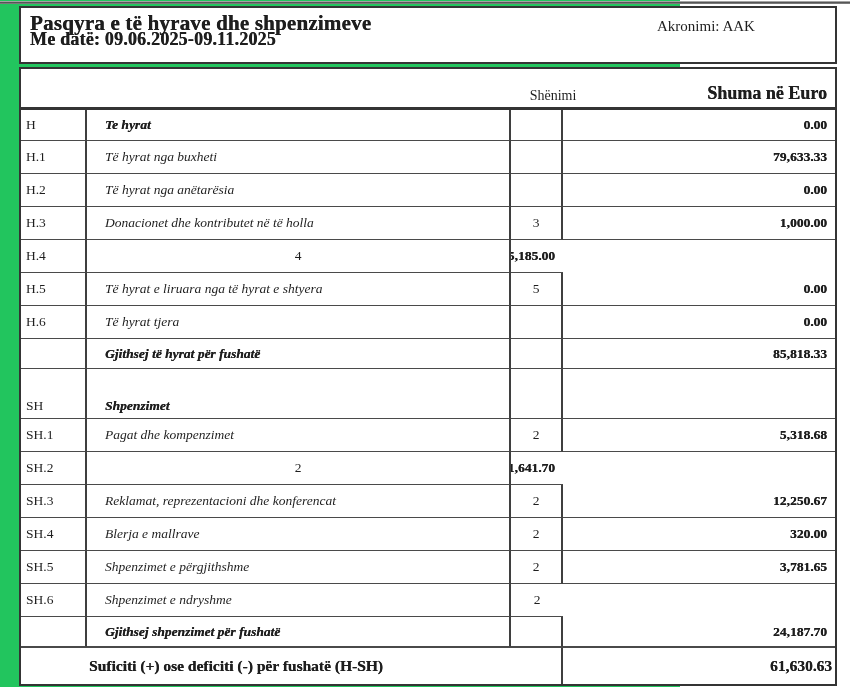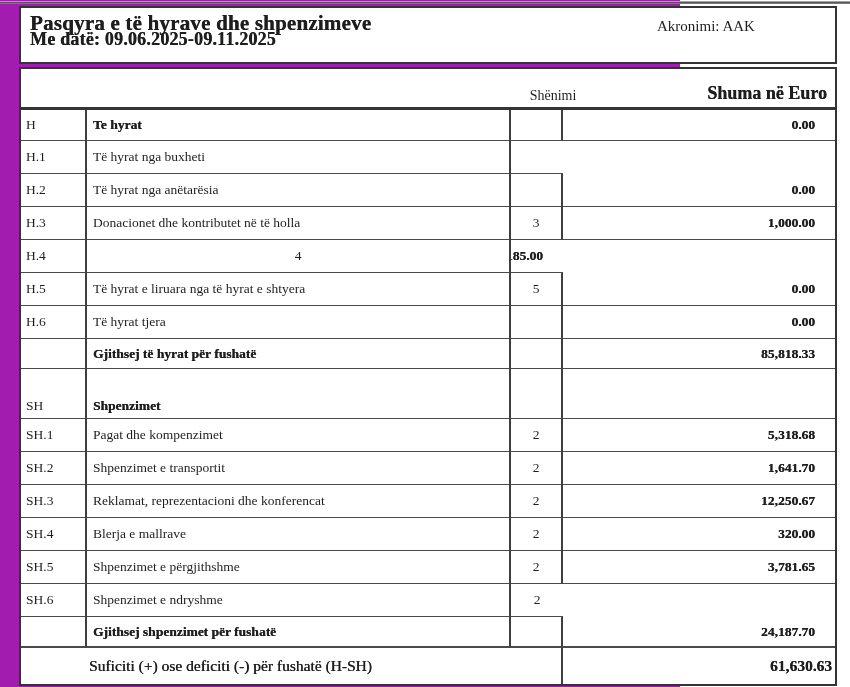--- a/index.html
+++ b/index.html
@@ -1,19 +1,19 @@
 <!DOCTYPE html>
 <html><head>
 <meta charset="utf-8">
 <style>
   * { margin:0; padding:0; box-sizing:border-box; }
   html,body { background:#ffffff; }
   body { width:850px; height:687px; overflow:hidden; }
   .page {
-    position:relative; width:680px; height:687px; background:#a21caf;
+    position:relative; width:680px; height:687px; background:#22c55e;
     font-family:"Liberation Serif", serif; color:#1e1e1e;
   }
   
   .top-artifact { position:absolute; left:0; top:1px; width:850px; height:8px; }
   .top-artifact .line { height:3px; background:linear-gradient(to bottom,#c9c9c9 0%,#565656 50%,#8a8a8a 100%); }
   .speck { position:absolute; top:5px; width:3px; height:3px; background:#8f8f8f; border-radius:50%; opacity:.75; }
 
   .box { position:absolute; left:19px; width:818px; background:#fff; border:2px solid #343434; }
 
   .titlebox { top:6px; height:58px; }
@@ -31,28 +31,28 @@
     border-right:2px solid #3f3f3f; border-bottom:1.5px solid #4a4a4a;
     display:flex; align-items:center; overflow:hidden;
   }
   .row > div:last-child { border-right:none; }
   .r-sec  { height:31px; }
   .r      { height:33px; }
   .r-total{ height:30px; }
   .r-tall { height:50px; }
   .r-tall > div { align-items:flex-end; padding-bottom:4px; }
   .cell-code  { padding-left:5px; font-size:13.5px; }
-  .cell-label { padding-left:6px; font-size:13.5px; }
+  .cell-label { padding-left:18px; font-size:13.5px;font-style:italic; }
   .cell-note  { justify-content:center; font-size:13.5px; }
-  .cell-amount{ justify-content:flex-end; padding-right:20px; font-size:13.5px; font-weight:bold; text-shadow:.25px 0 0 currentColor; }
+  .cell-amount{ justify-content:flex-end; padding-right:8px; font-size:13.5px; font-weight:bold; text-shadow:.25px 0 0 currentColor; }
   .bold { font-weight:bold; text-shadow:.25px 0 0 currentColor; }
 
   .row-result { display:grid; grid-template-columns:542px auto; height:37px; border-top:1.5px solid #4a4a4a; }
   .res-label  { border-right:2px solid #3f3f3f; display:flex; align-items:center; padding-left:68px;
-                font-size:15.5px; font-weight:normal; text-shadow:.3px 0 0 currentColor; }
+                font-size:15.5px; font-weight:bold; text-shadow:.3px 0 0 currentColor; }
   .res-amount { display:flex; align-items:center; justify-content:flex-end; padding-right:3px;
                 font-size:15.5px; font-weight:bold; text-shadow:.3px 0 0 currentColor; }
 </style>
 </head>
 <body>
 
 <div class="page">
 
   <div class="top-artifact">
     <div class="line"></div>
@@ -79,20 +79,21 @@
       <div class="cell-code">H</div>
       <div class="cell-label bold">Te hyrat</div>
       <div class="cell-note"></div>
       <div class="cell-amount">0.00</div>
     </div>
 
     <div class="row r">
       <div class="cell-code">H.1</div>
       <div class="cell-label">Të hyrat nga buxheti</div>
       <div class="cell-note"></div>
+      <div class="cell-amount">79,633.33</div>
     </div>
     <div class="row r">
       <div class="cell-code">H.2</div>
       <div class="cell-label">Të hyrat nga anëtarësia</div>
       <div class="cell-note"></div>
       <div class="cell-amount">0.00</div>
     </div>
     <div class="row r">
       <div class="cell-code">H.3</div>
       <div class="cell-label">Donacionet dhe kontributet në të holla</div>
@@ -132,21 +133,20 @@
     </div>
 
     <div class="row r">
       <div class="cell-code">SH.1</div>
       <div class="cell-label">Pagat dhe kompenzimet</div>
       <div class="cell-note">2</div>
       <div class="cell-amount">5,318.68</div>
     </div>
     <div class="row r">
       <div class="cell-code">SH.2</div>
-      <div class="cell-label">Shpenzimet e transportit</div>
       <div class="cell-note">2</div>
       <div class="cell-amount">1,641.70</div>
     </div>
     <div class="row r">
       <div class="cell-code">SH.3</div>
       <div class="cell-label">Reklamat, reprezentacioni dhe konferencat</div>
       <div class="cell-note">2</div>
       <div class="cell-amount">12,250.67</div>
     </div>
     <div class="row r">

